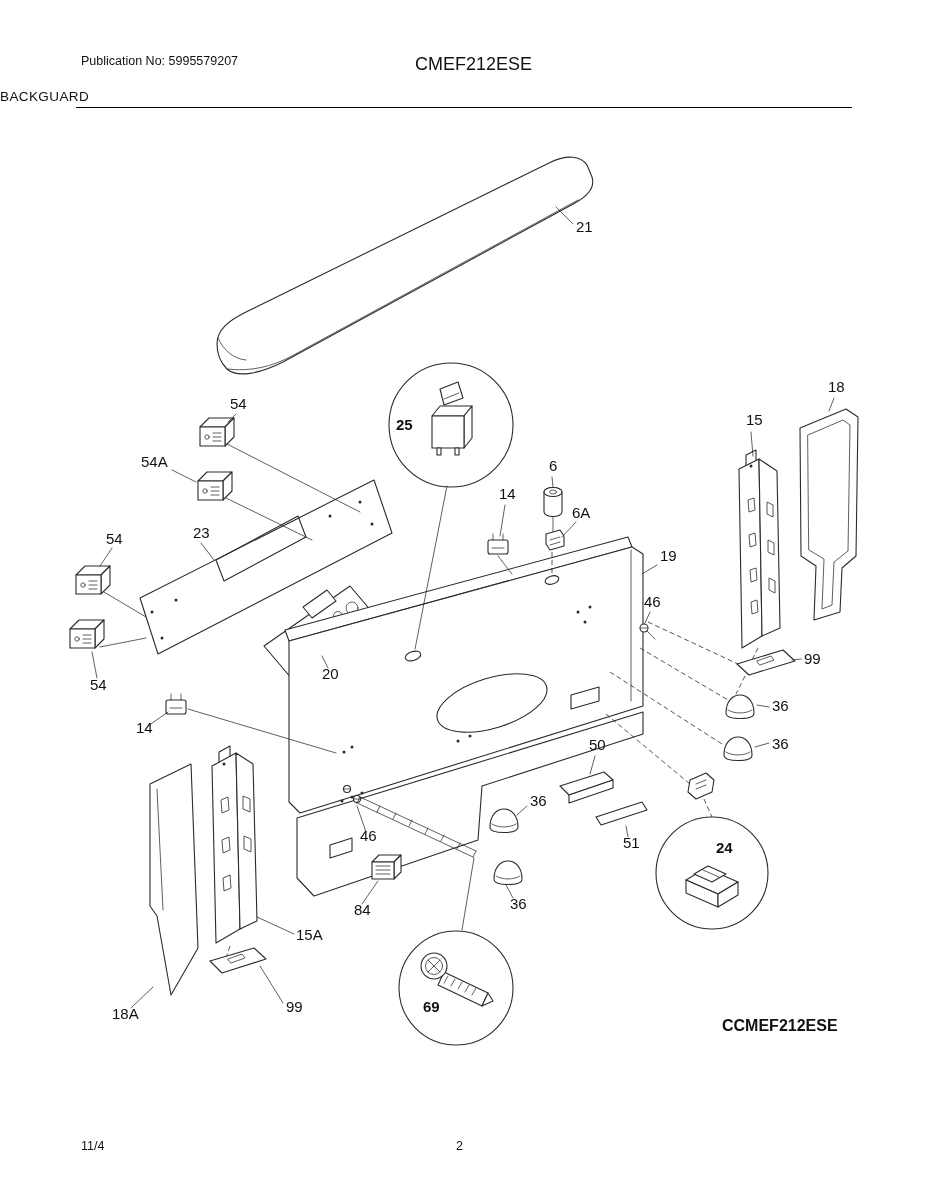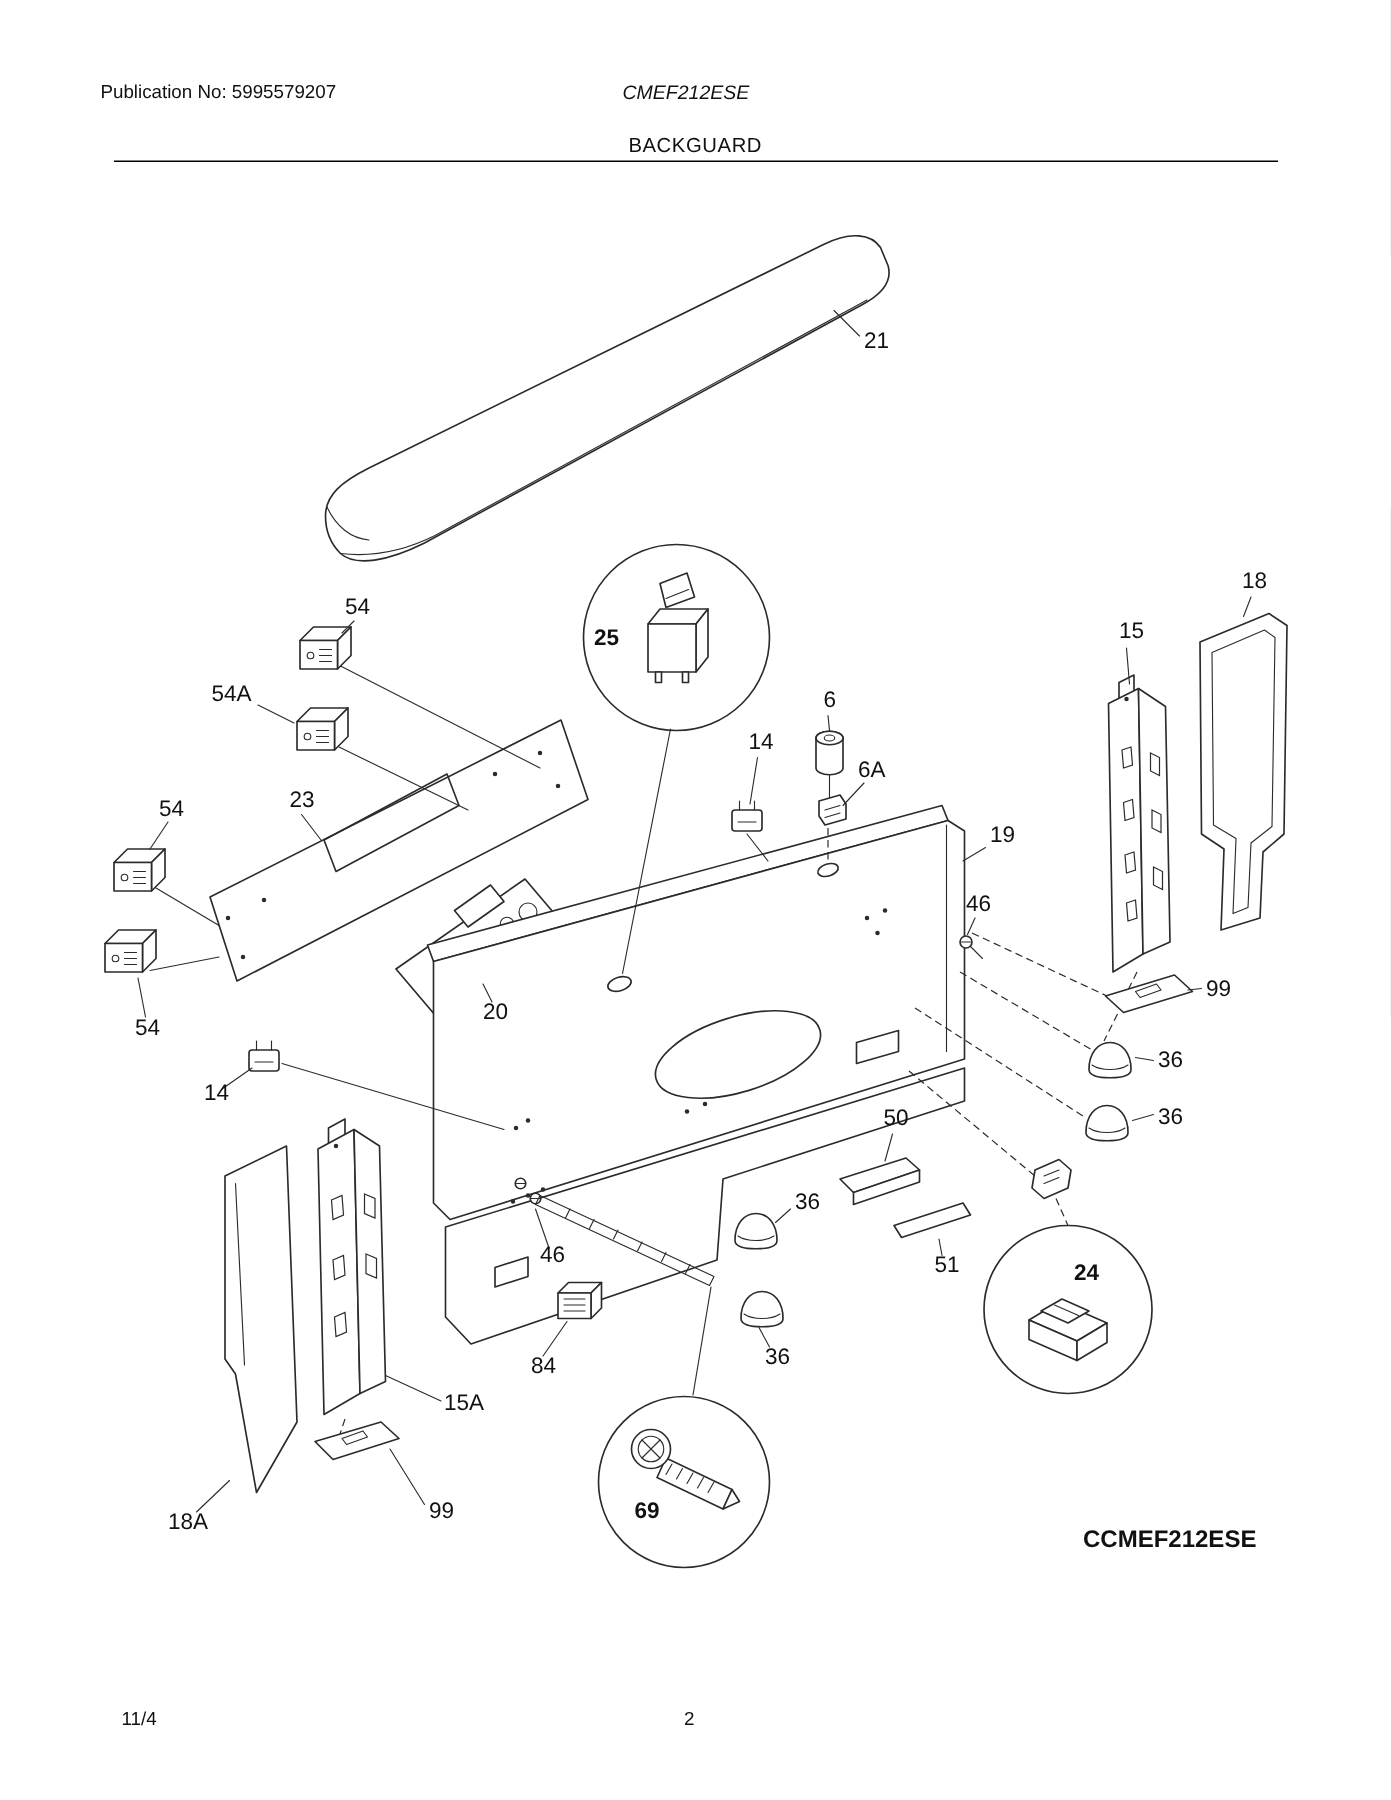--- a/index.html
+++ b/index.html
@@ -1,23 +1,23 @@
 <!DOCTYPE html>
 <html><head>
 <meta charset="utf-8">
 <style>
   html,body{margin:0;padding:0;background:#e8e8e8;}
   .page{
     position:relative;width:927px;height:1200px;background:#ffffff;
     font-family:"Liberation Sans",sans-serif;color:#111;margin:0 auto;overflow:hidden;
   }
   .abs{position:absolute;white-space:nowrap;}
-  .pub{left:67px;top:54px;font-size:12.5px;}
-  .model{left:415px;top:54px;font-size:13px;font-style:italic;}
-  .section{left:0;top:89px;width:100%;text-align:center;font-size:13.5px;letter-spacing:.4px;}
+  .pub{left:81px;top:54px;font-size:12.5px;}
+  .model{left:415px;top:54px;font-size:18px;}
+  .section{left:0;top:89px;width:100%;text-align:left;font-size:13.5px;letter-spacing:.4px;}
   .rule{left:76px;top:107px;width:776px;height:0;border-top:1.2px solid #000;}
   .date{left:81px;top:1139px;font-size:12.5px;}
   .pageno{left:456px;top:1139px;font-size:12.5px;}
   svg.diagram{position:absolute;left:0;top:0;}
   .ln{fill:none;stroke:#2b2b2b;stroke-width:1.1;stroke-linejoin:round;stroke-linecap:round;}
   .thin{fill:none;stroke:#2b2b2b;stroke-width:.75;stroke-linejoin:round;stroke-linecap:round;}
   .fw{fill:#ffffff;stroke:#2b2b2b;stroke-width:1.1;stroke-linejoin:round;}
   .hole{fill:#ffffff;stroke:#2b2b2b;stroke-width:.8;}
   .dash{fill:none;stroke:#2b2b2b;stroke-width:.8;stroke-dasharray:5 3;}
   .dot{fill:#2b2b2b;stroke:none;}

